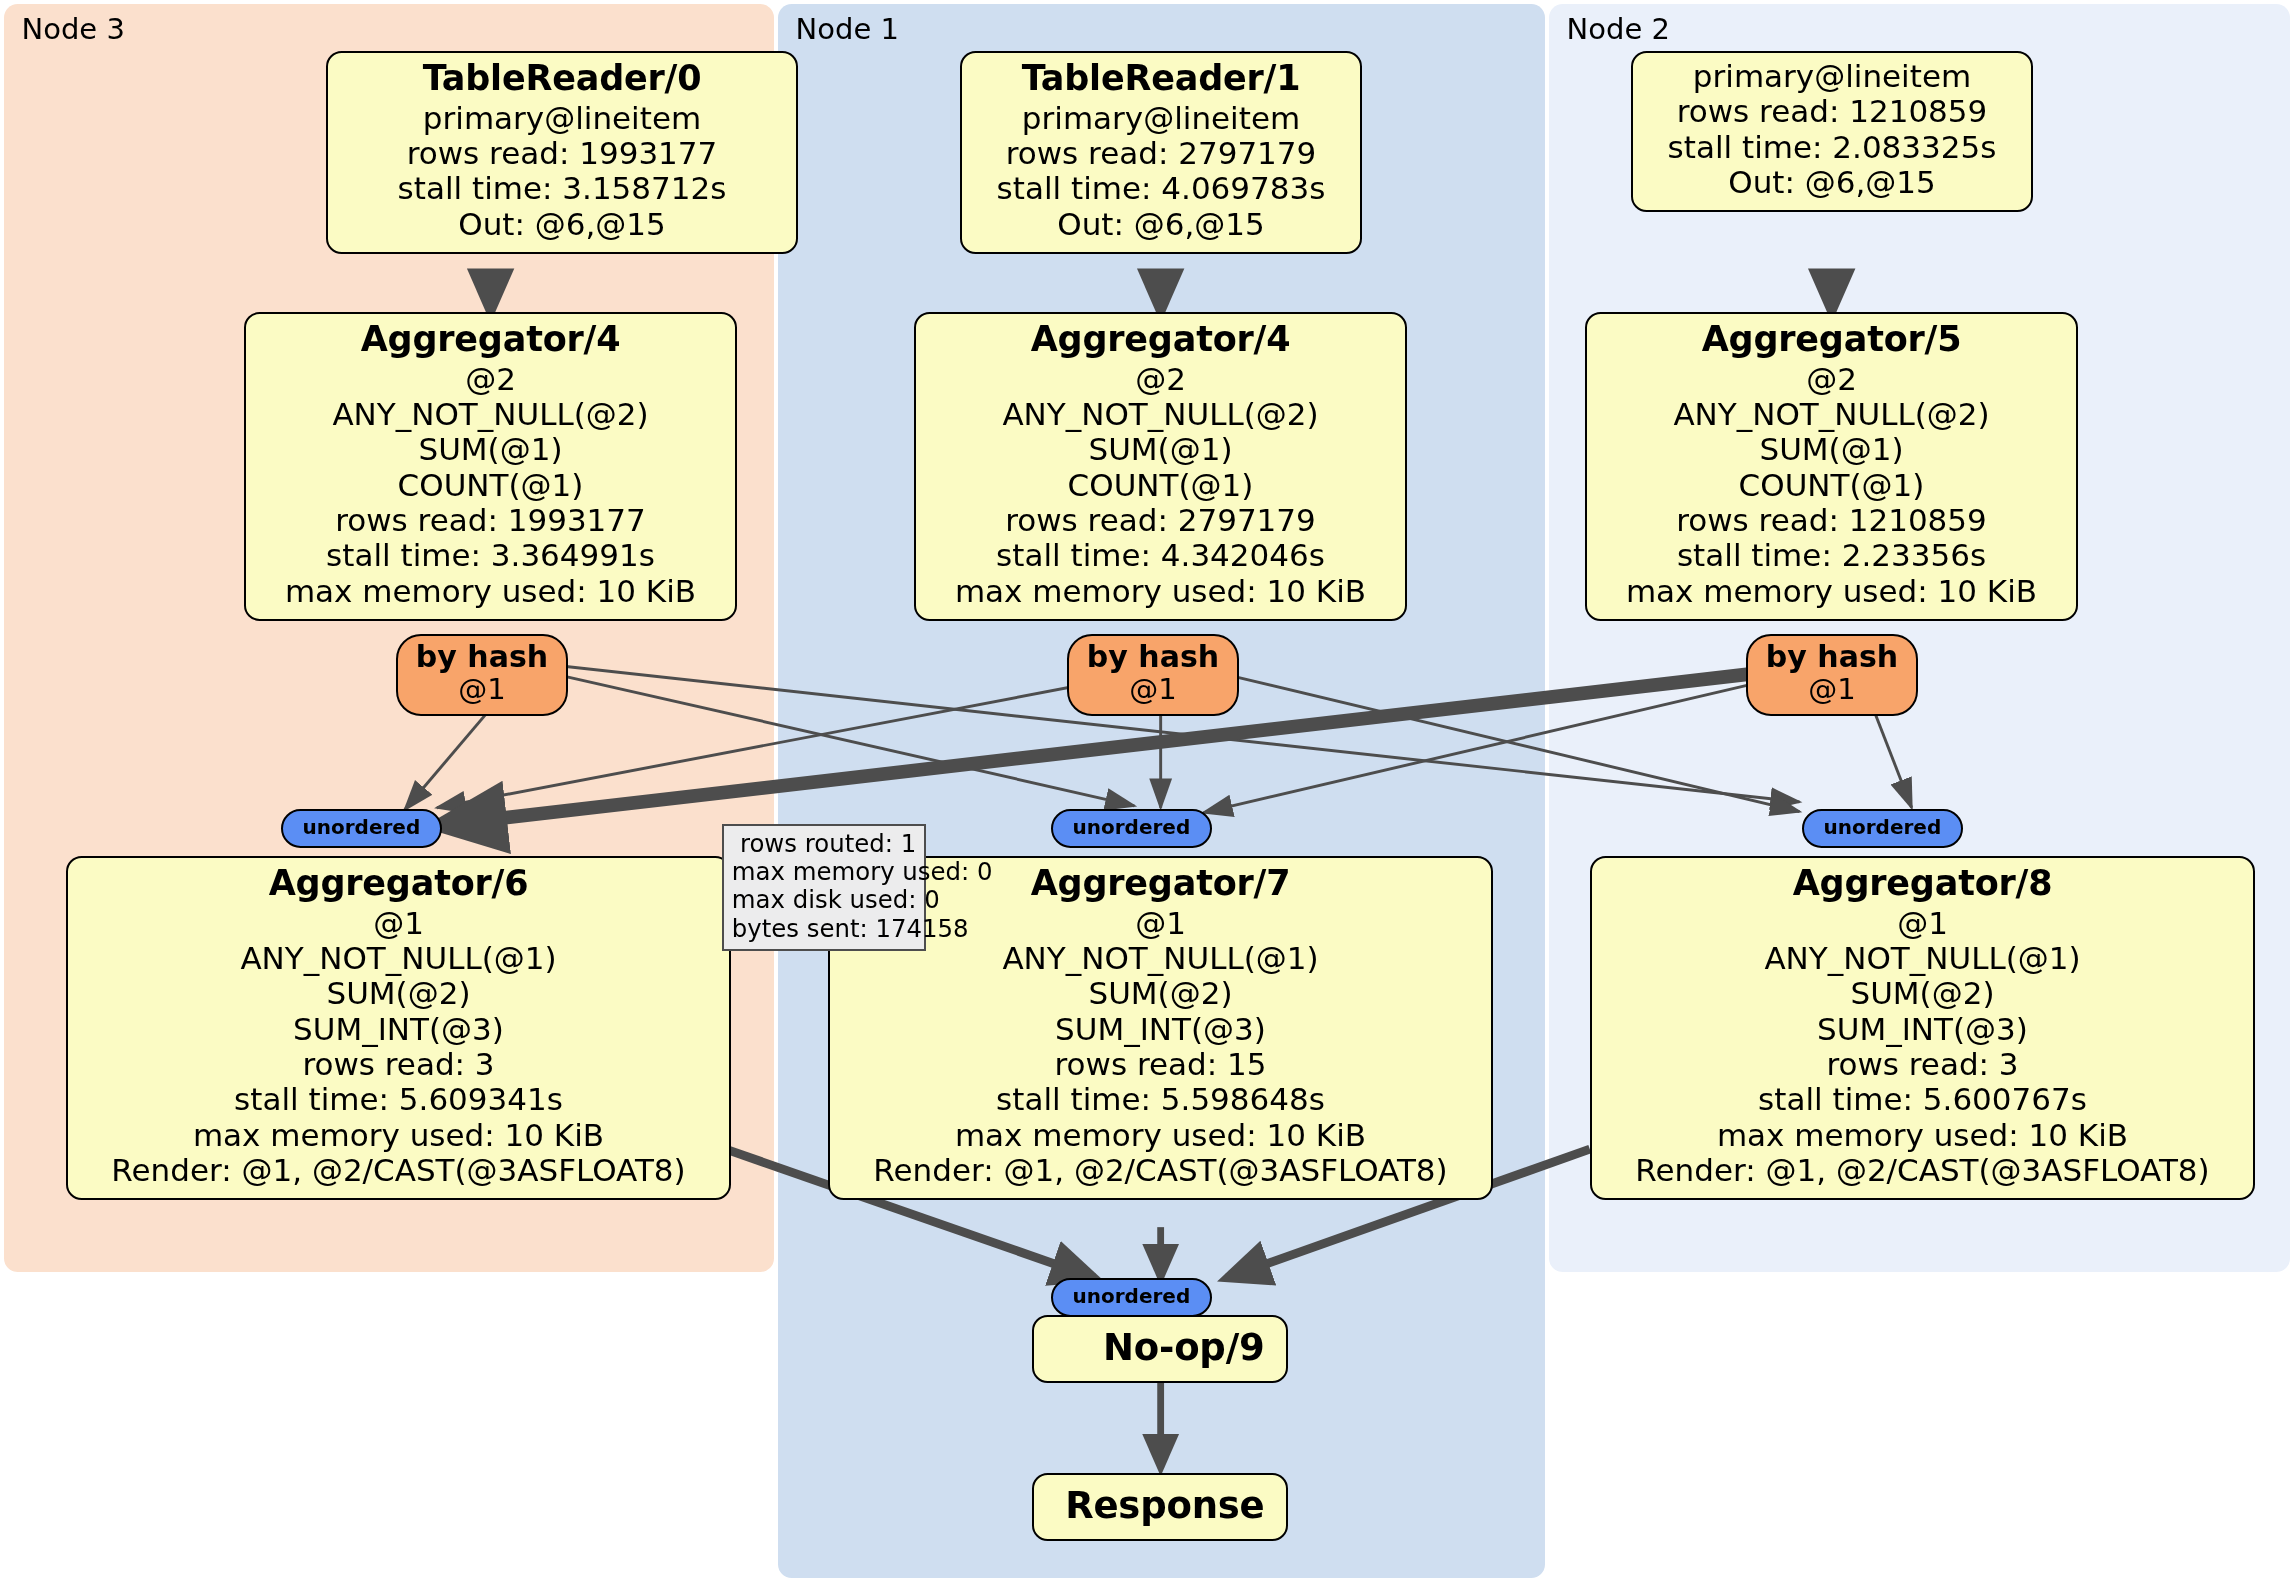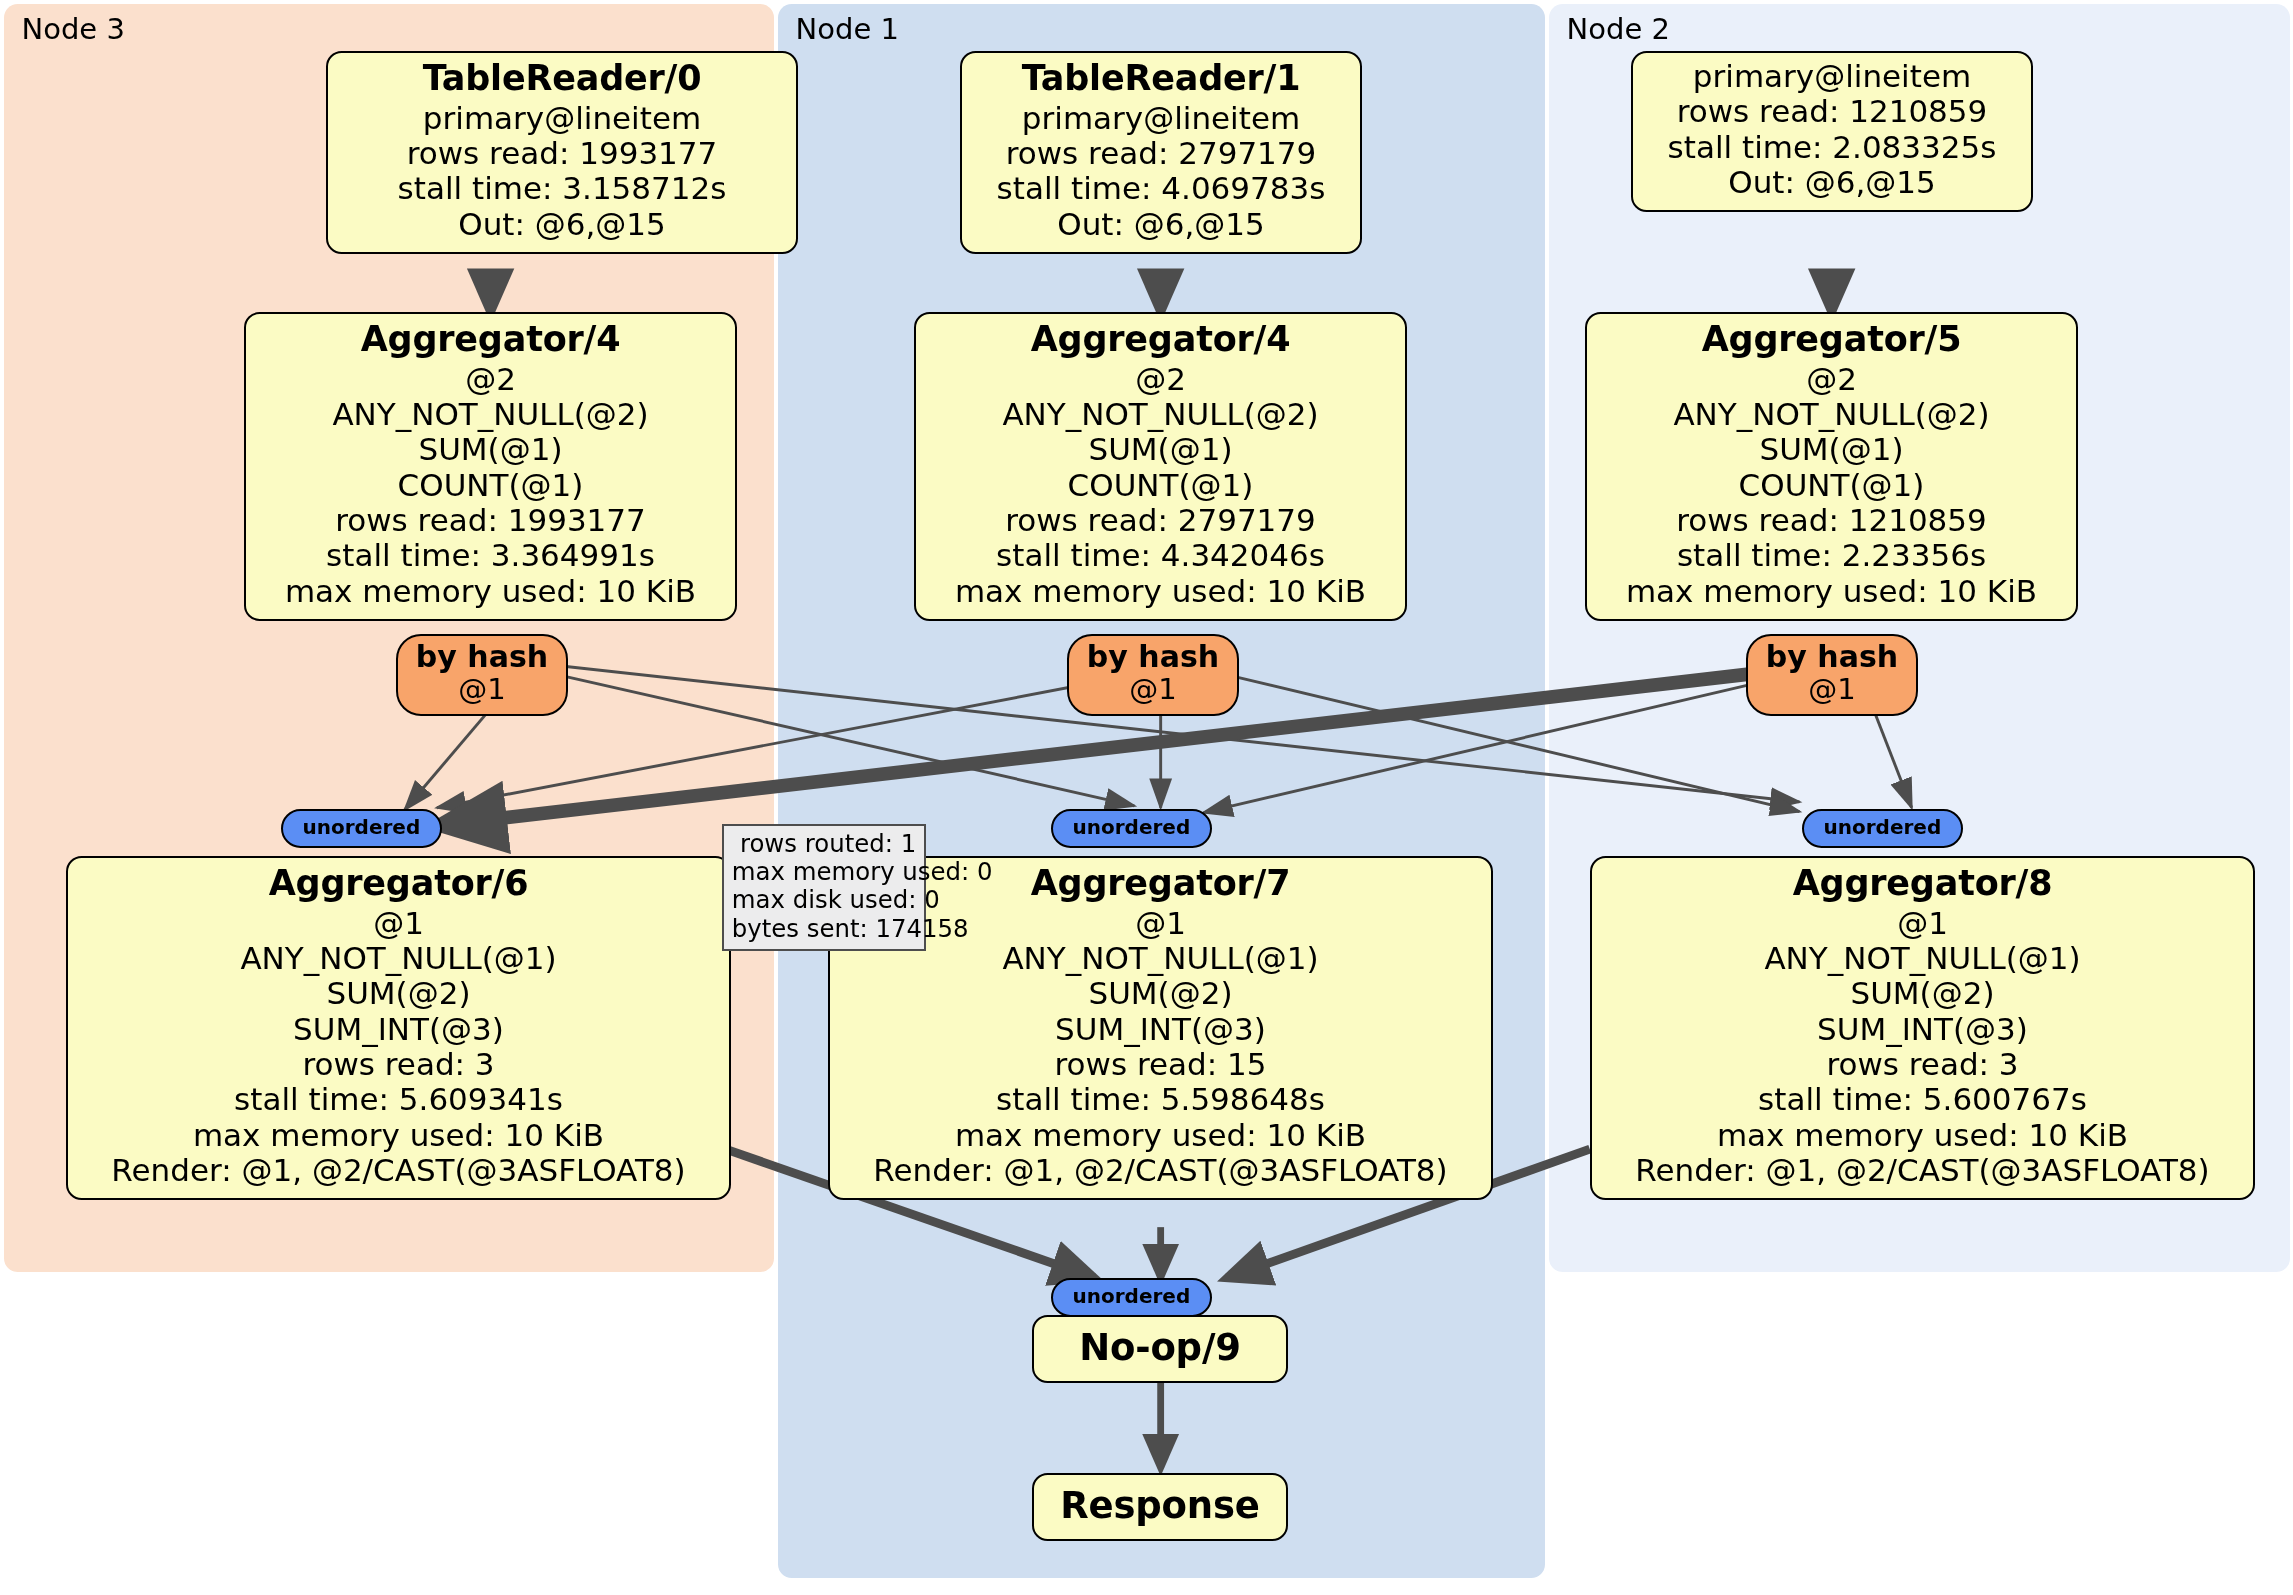--- a/index.html
+++ b/index.html
@@ -68,20 +68,21 @@
     display: block;
     font-size: 31px;
     white-space: nowrap;
   }
   .proc.compact {
     padding: 9.8px 21.5px 11.7px 21.5px;
   }
   .proc.compact .ttl {
     font-size: 37px;
     margin-bottom: 0;
+    text-align: right;
   }
 
   
   .router {
     position: absolute;
     box-sizing: border-box;
     background: #f8a46a;
     border: 2.9px solid #000000;
     border-radius: 25px;
     text-align: center;

